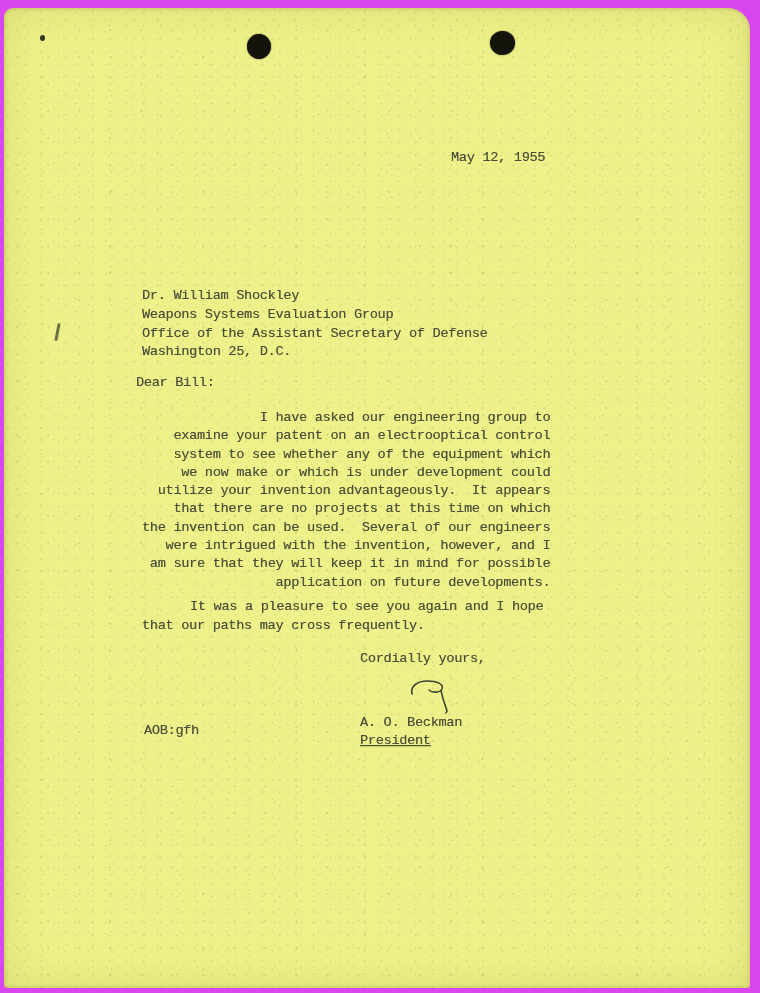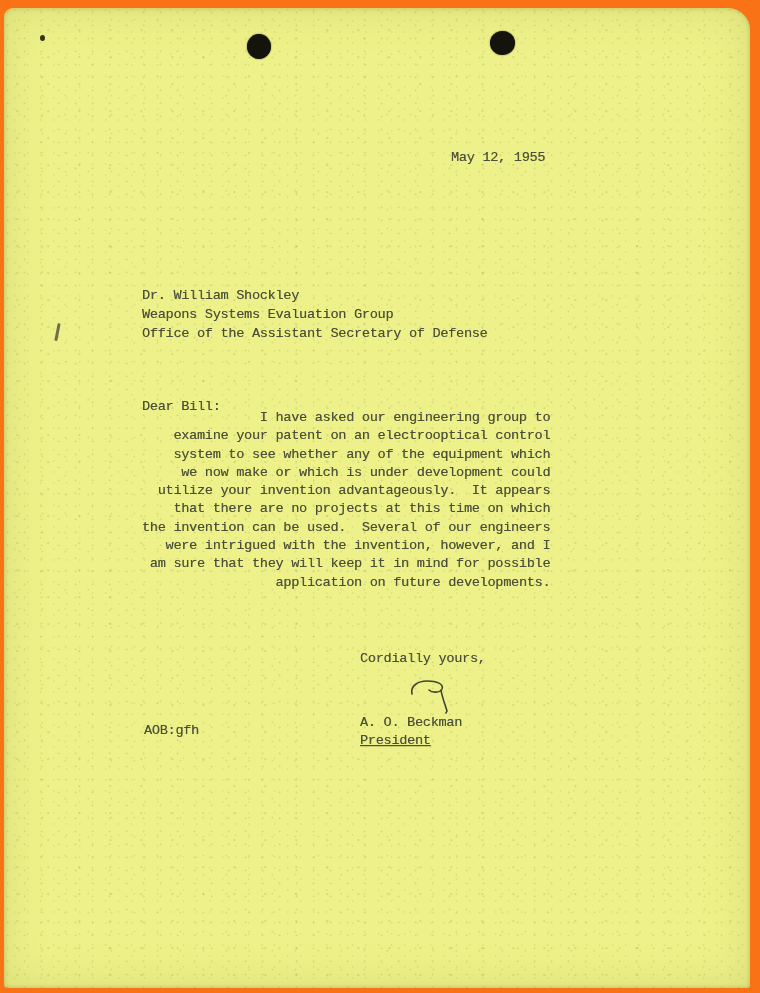--- a/index.html
+++ b/index.html
@@ -5,21 +5,21 @@
   html,body{margin:0;padding:0;}
   body{
     width:760px;height:993px;
     background:#17170f;
     position:relative;
     overflow:hidden;
     font-family:"Liberation Mono", monospace;
   }
   .scan{
     position:absolute;inset:0;
-    background:#f97316;
+    background:#d946ef;
   }
   
   .paper{
     position:absolute;
     left:4px;top:8px;right:10px;bottom:5px;
     background-color:#eef189;
     background-image:
       radial-gradient(circle at 21% 34%, rgba(150,165,80,0.28) 0.6px, rgba(0,0,0,0) 1.4px),
       radial-gradient(circle at 67% 61%, rgba(140,160,75,0.22) 0.6px, rgba(0,0,0,0) 1.4px),
       radial-gradient(circle at 43% 82%, rgba(120,140,65,0.20) 0.7px, rgba(0,0,0,0) 1.6px),
@@ -50,21 +50,21 @@
     position:absolute;
     color:#4a4f3a;
     font:13.5px/18.4px "Liberation Mono", monospace;
     letter-spacing:-0.25px;
     white-space:pre;
     text-shadow:0.3px 0.4px 0.6px rgba(70,75,48,0.55);
   }
   .line{white-space:pre;}
   .date{left:447px;top:141px;}
   .recipient{left:138px;top:279px;line-height:18.8px;}
-  .salutation{left:138px;top:366px;margin-top:24px;}
+  .salutation{left:132px;top:366px;}
   .para1{left:138px;top:401px;line-height:18.3px;text-align:right;}
   .para2{left:138px;top:589px;line-height:19px;}
   .para .line:first-child{text-indent:48px;}
   .closing{left:356px;top:642px;text-align:right;}
   .sig-name{left:356px;top:706px;}
   .sig-title{left:356px;top:724px;text-decoration:underline;}
   .reference{left:140px;top:714px;}
   .squiggle{
     position:absolute;left:404px;top:671px;width:46px;height:38px;
   }
@@ -75,27 +75,27 @@
 <div class="scan">
   <div class="paper">
 
     <div class="hole hole-1"></div>
     <div class="hole hole-2"></div>
     <div class="speck-dot"></div>
     <div class="pen-mark"></div>
 
     <div class="type date">May 12, 1955</div>
 
-    <div class="type recipient"><div class="line">Dr. William Shockley</div><div class="line">Weapons Systems Evaluation Group</div><div class="line">Office of the Assistant Secretary of Defense</div></div>
+    <div class="type recipient"><div class="line">Dr. William Shockley</div><div class="line">Weapons Systems Evaluation Group</div><div class="line">Office of the Assistant Secretary of Defense</div><div class="line">Washington 25, D.C.</div></div>
 
     <div class="type salutation">Dear Bill:</div>
 
     <div class="type para para1"><div class="line">I have asked our engineering group to</div><div class="line">examine your patent on an electrooptical control</div><div class="line">system to see whether any of the equipment which</div><div class="line">we now make or which is under development could</div><div class="line">utilize your invention advantageously.  It appears</div><div class="line">that there are no projects at this time on which</div><div class="line">the invention can be used.  Several of our engineers</div><div class="line">were intrigued with the invention, however, and I</div><div class="line">am sure that they will keep it in mind for possible</div><div class="line">application on future developments.</div></div>
 
-    <div class="type para para2"></div>
+    <div class="type para para2"><div class="line">It was a pleasure to see you again and I hope</div><div class="line">that our paths may cross frequently.</div></div>
 
     <div class="type closing">Cordially yours,</div>
 
     <svg class="squiggle" viewBox="0 0 46 38" fill="none" xmlns="http://www.w3.org/2000/svg">
       <path d="M4,15 C2,7 10,2 19,2 C29,2 36,5 34,10 C32,14 24,14 21,11
                M33,11 C34,18 37,25 39,32 L38,34" stroke="#3f4430" stroke-width="1.6" stroke-linecap="round" fill="none"></path>
     </svg>
 
     <div class="type sig-name">A. O. Beckman</div>
 

